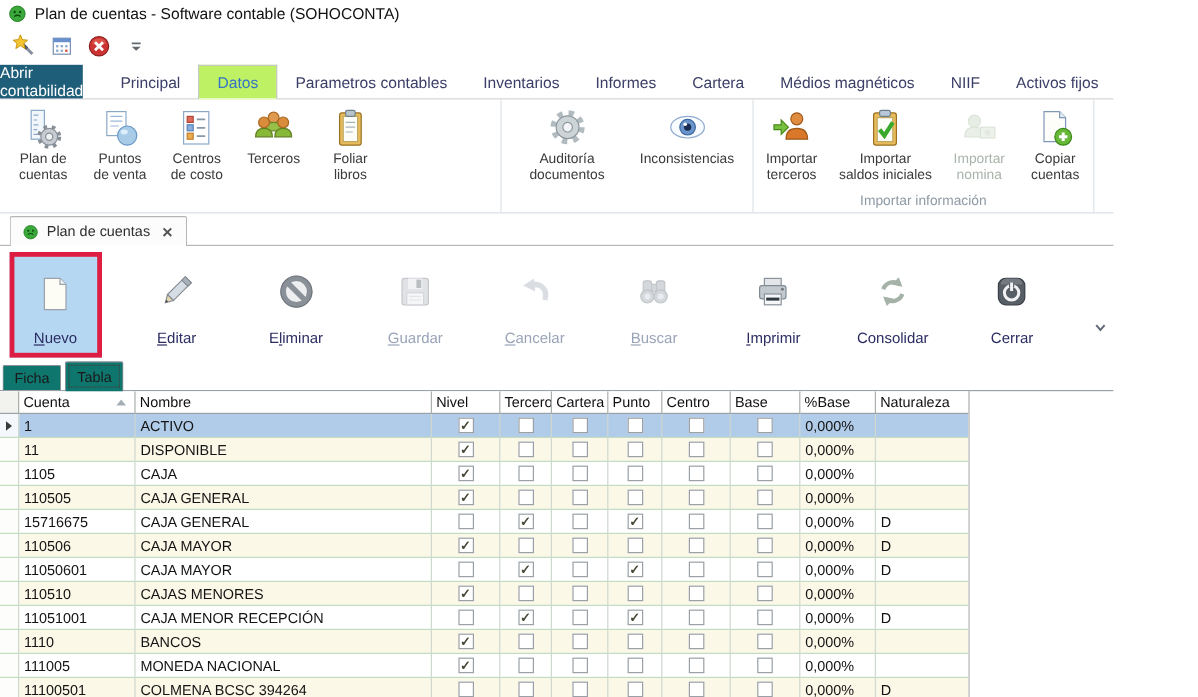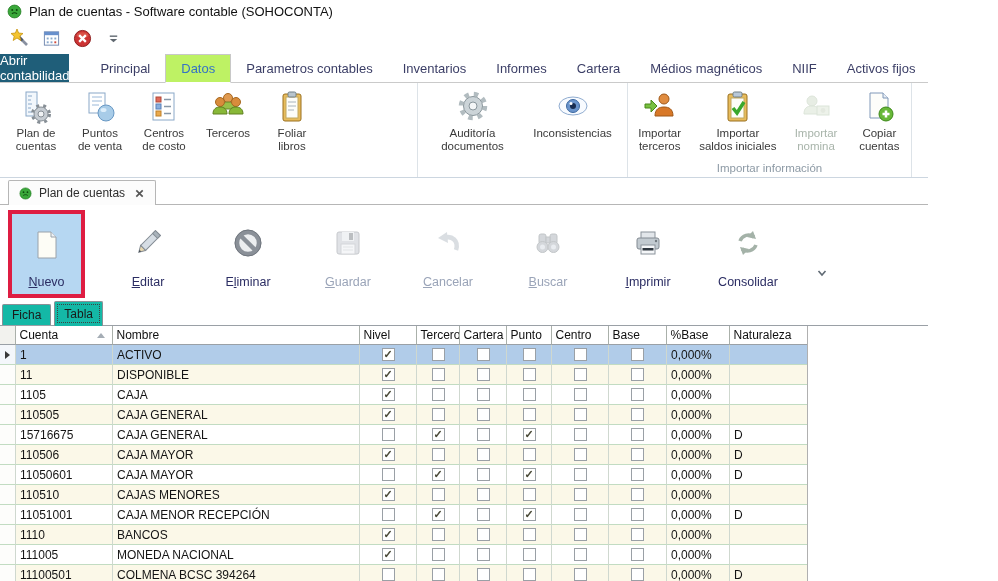--- a/index.html
+++ b/index.html
@@ -61,21 +61,21 @@
   .tb-btn .tb-label .u { text-decoration:underline; }
   .tb-btn.disabled .tb-icon { opacity:.42; }
   .tb-btn.disabled .tb-label { color:#9aa4b8; }
   .tb-btn.hl { background:#b6d7f2; border:4px solid #de1d42; width:77px; height:88px;
                margin-top:2px; padding-top:14px; }
   .tb-btn.hl .tb-label { margin-top:13px; }
   .tb-more { width:22px; display:flex; justify-content:center; margin-top:40px; cursor:pointer; }
 
   
   .subtabs { height:26px; display:flex; align-items:flex-end; border-bottom:1px solid #9aa0a6; padding-left:2px; }
-  .vtab { height:21px; padding:0 9px; border:1px solid #8a9096; border-bottom:none; background:#14b8a6;
+  .vtab { height:21px; padding:0 9px; border:1px solid #8a9096; border-bottom:none; background:#0f766e;
           font-size:12px; display:flex; align-items:center; margin-right:3px;
           border-radius:2px 2px 0 0; color:#1a1a1a; cursor:pointer; }
   .vtab.active { height:25px; margin-bottom:-1px; outline:1px dotted #404040; outline-offset:-4px; }
 
   
   .grid { width:808px; height:255px; overflow:hidden; border-right:1px solid #b0b0b0; }
   .ghead { display:flex; height:19px; background:#fff;justify-content:center; }
   .gh { display:flex; align-items:center; padding:0 4px; font-size:12px; color:#101010;
         border-right:1px solid #aab0aa; border-bottom:1px solid #9aa0a6; overflow:hidden;
         white-space:nowrap; cursor:pointer; }
@@ -413,20 +413,32 @@
       <span class="tb-icon">
         <svg width="32" height="32" viewBox="0 0 32 32">
             <path d="M8 14a9 9 0 0 1 14-4" fill="none" stroke="#a4b2a8" stroke-width="3.5"></path>
             <polygon points="21,4 24,12 15,10" fill="#a4b2a8"></polygon>
             <path d="M24 18a9 9 0 0 1-14 4" fill="none" stroke="#a4b2a8" stroke-width="3.5"></path>
             <polygon points="11,28 8,20 17,22" fill="#a4b2a8"></polygon>
           </svg>
       </span>
       <span class="tb-label"><span>Consolidar</span><span class="u"></span><span></span></span>
     </div>
+    <div class="tb-btn">
+      <span class="tb-icon">
+        <svg width="32" height="32" viewBox="0 0 32 32">
+            <rect x="5" y="5" width="22" height="22" rx="6" fill="#585e66" stroke="#383e46"></rect>
+            <path d="M7 10c0-3 2-5 5-5h8c3 0 5 2 5 5z" fill="#737a82"></path>
+            <circle cx="16" cy="17" r="6" fill="none" stroke="#f0f2f4" stroke-width="2.5"></circle>
+            <rect x="13.8" y="8.5" width="4.4" height="4" fill="#585e66"></rect>
+            <line x1="16" y1="8.5" x2="16" y2="15.5" stroke="#f0f2f4" stroke-width="2.5"></line>
+          </svg>
+      </span>
+      <span class="tb-label"><span>Cerrar</span><span class="u"></span><span></span></span>
+    </div>
     <div class="tb-more">
       <svg width="12" height="12" viewBox="0 0 12 12">
           <path d="M2.5 4l3.5 4 3.5-4" fill="none" stroke="#606a74" stroke-width="1.6"></path>
         </svg>
     </div>
   </div>
 
   <div class="subtabs">
     <div class="vtab">Ficha</div>
     <div class="vtab active">Tabla</div>

